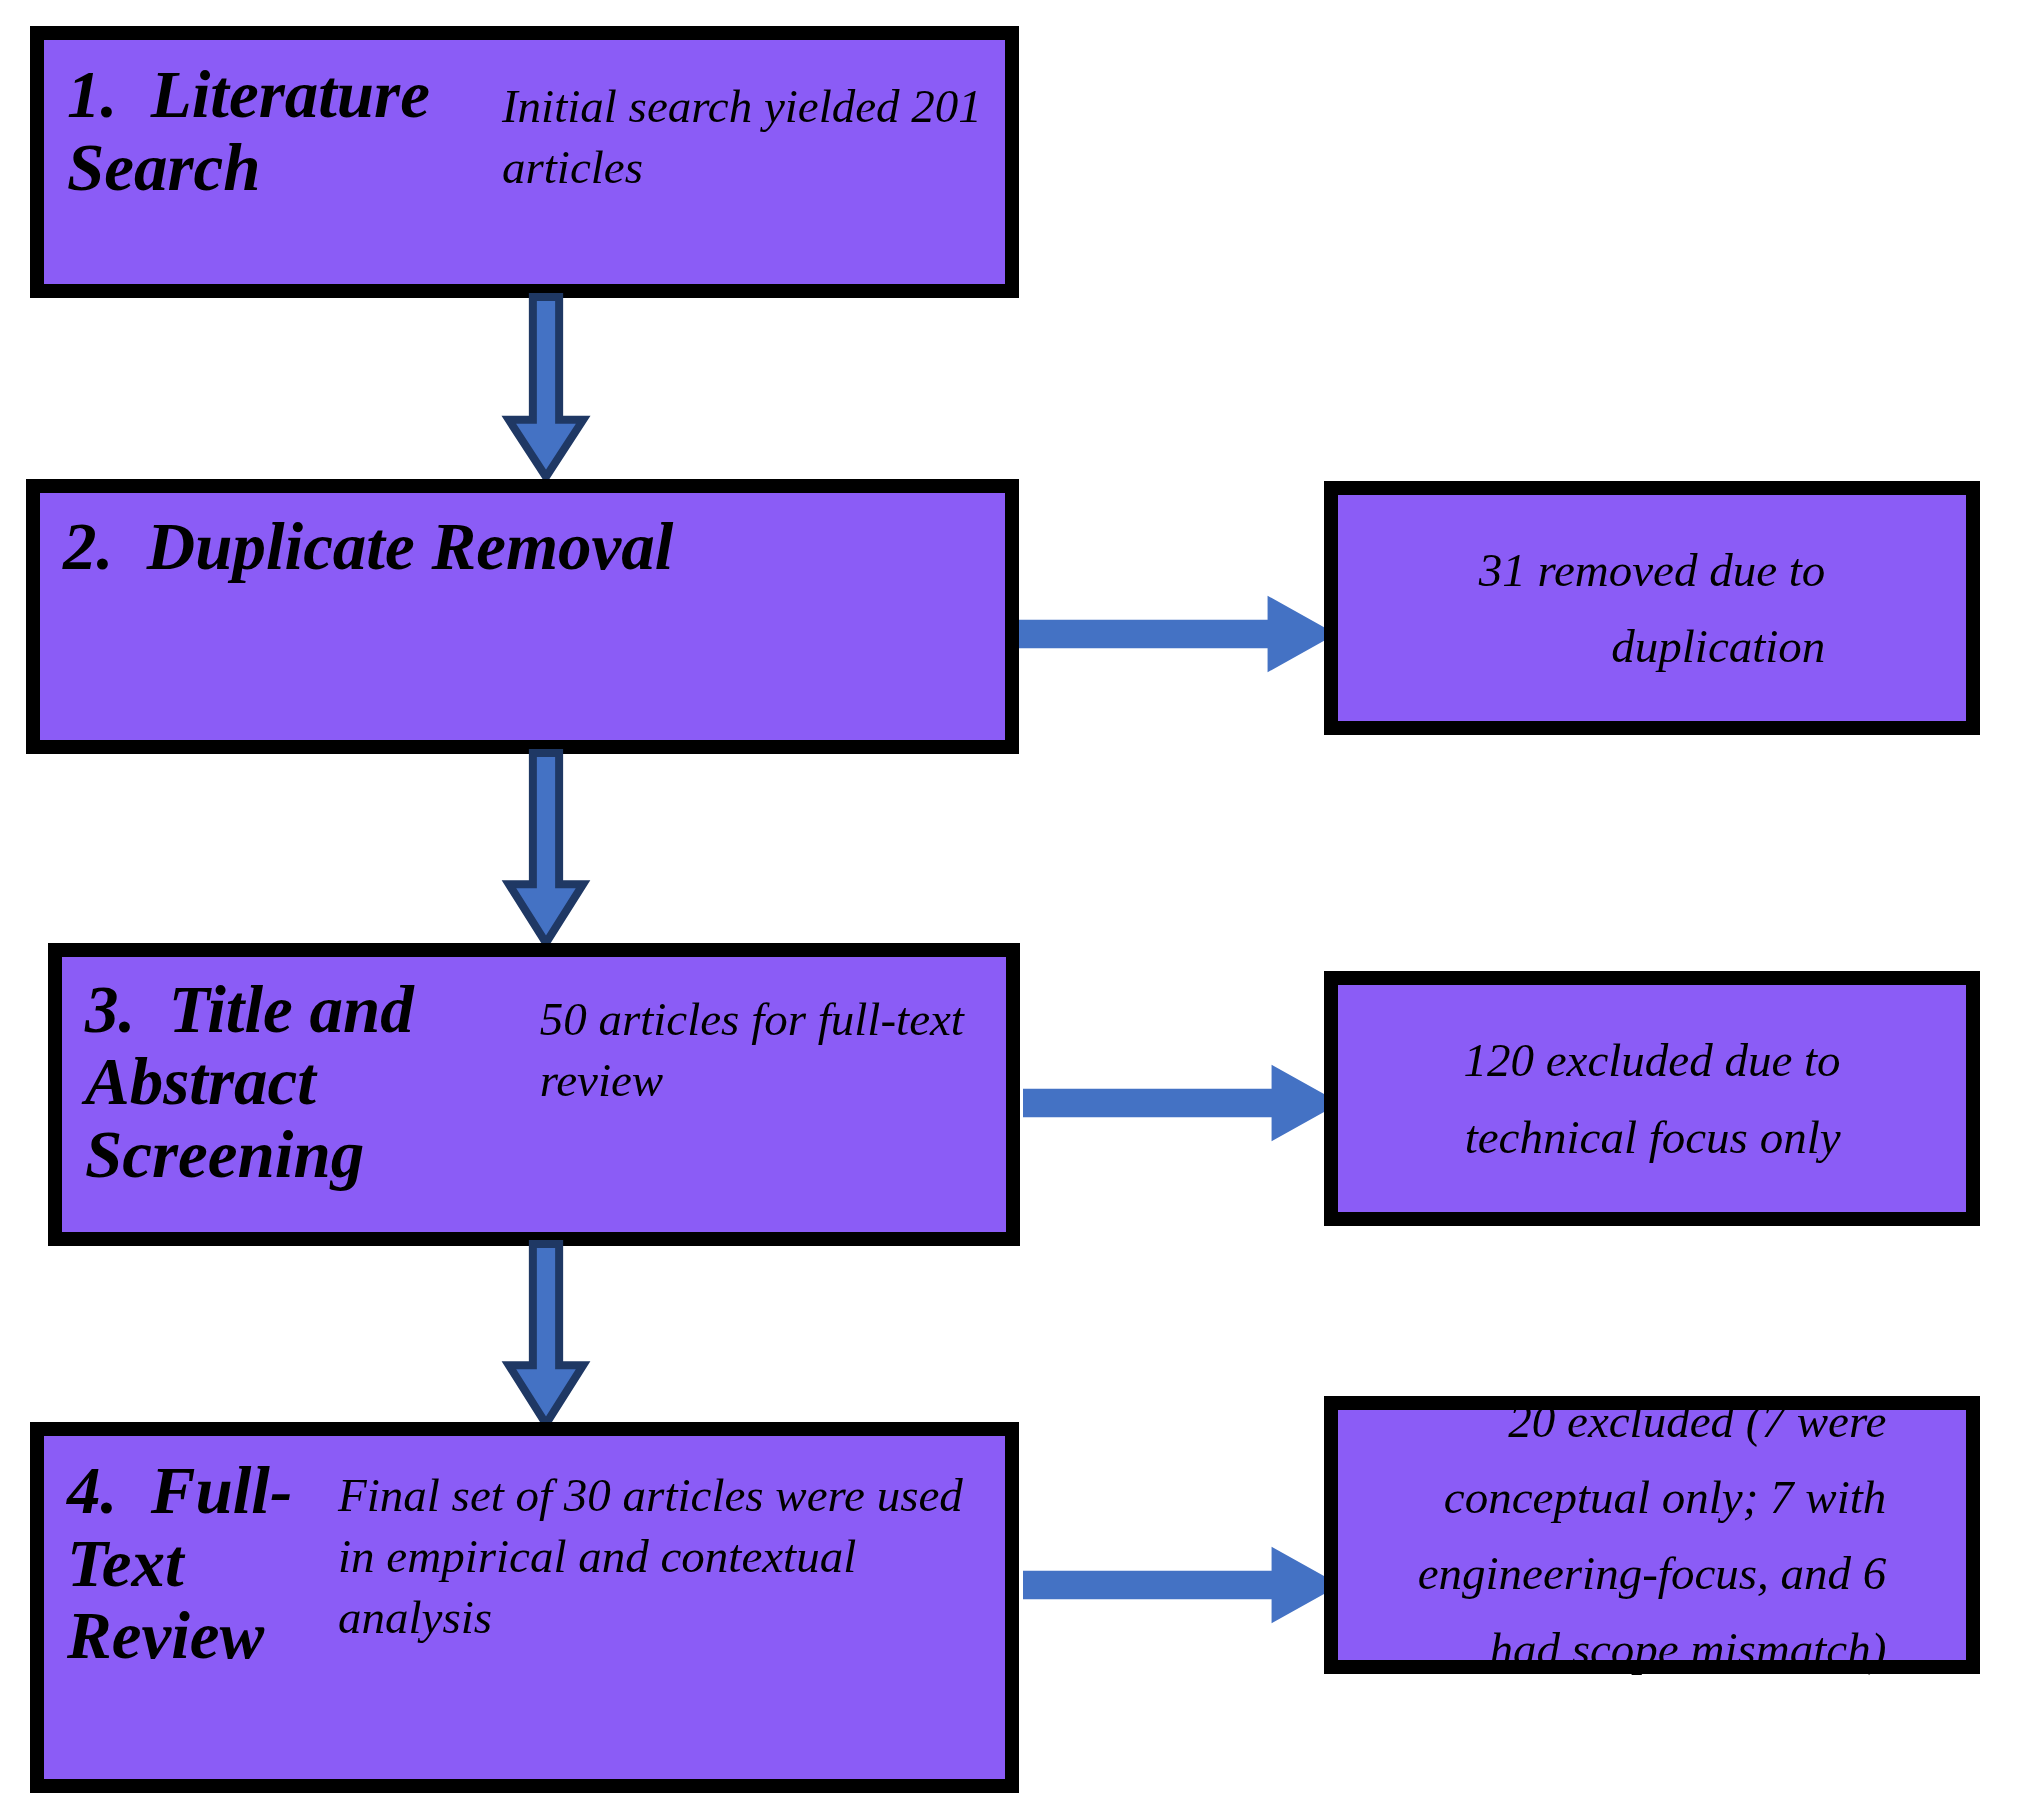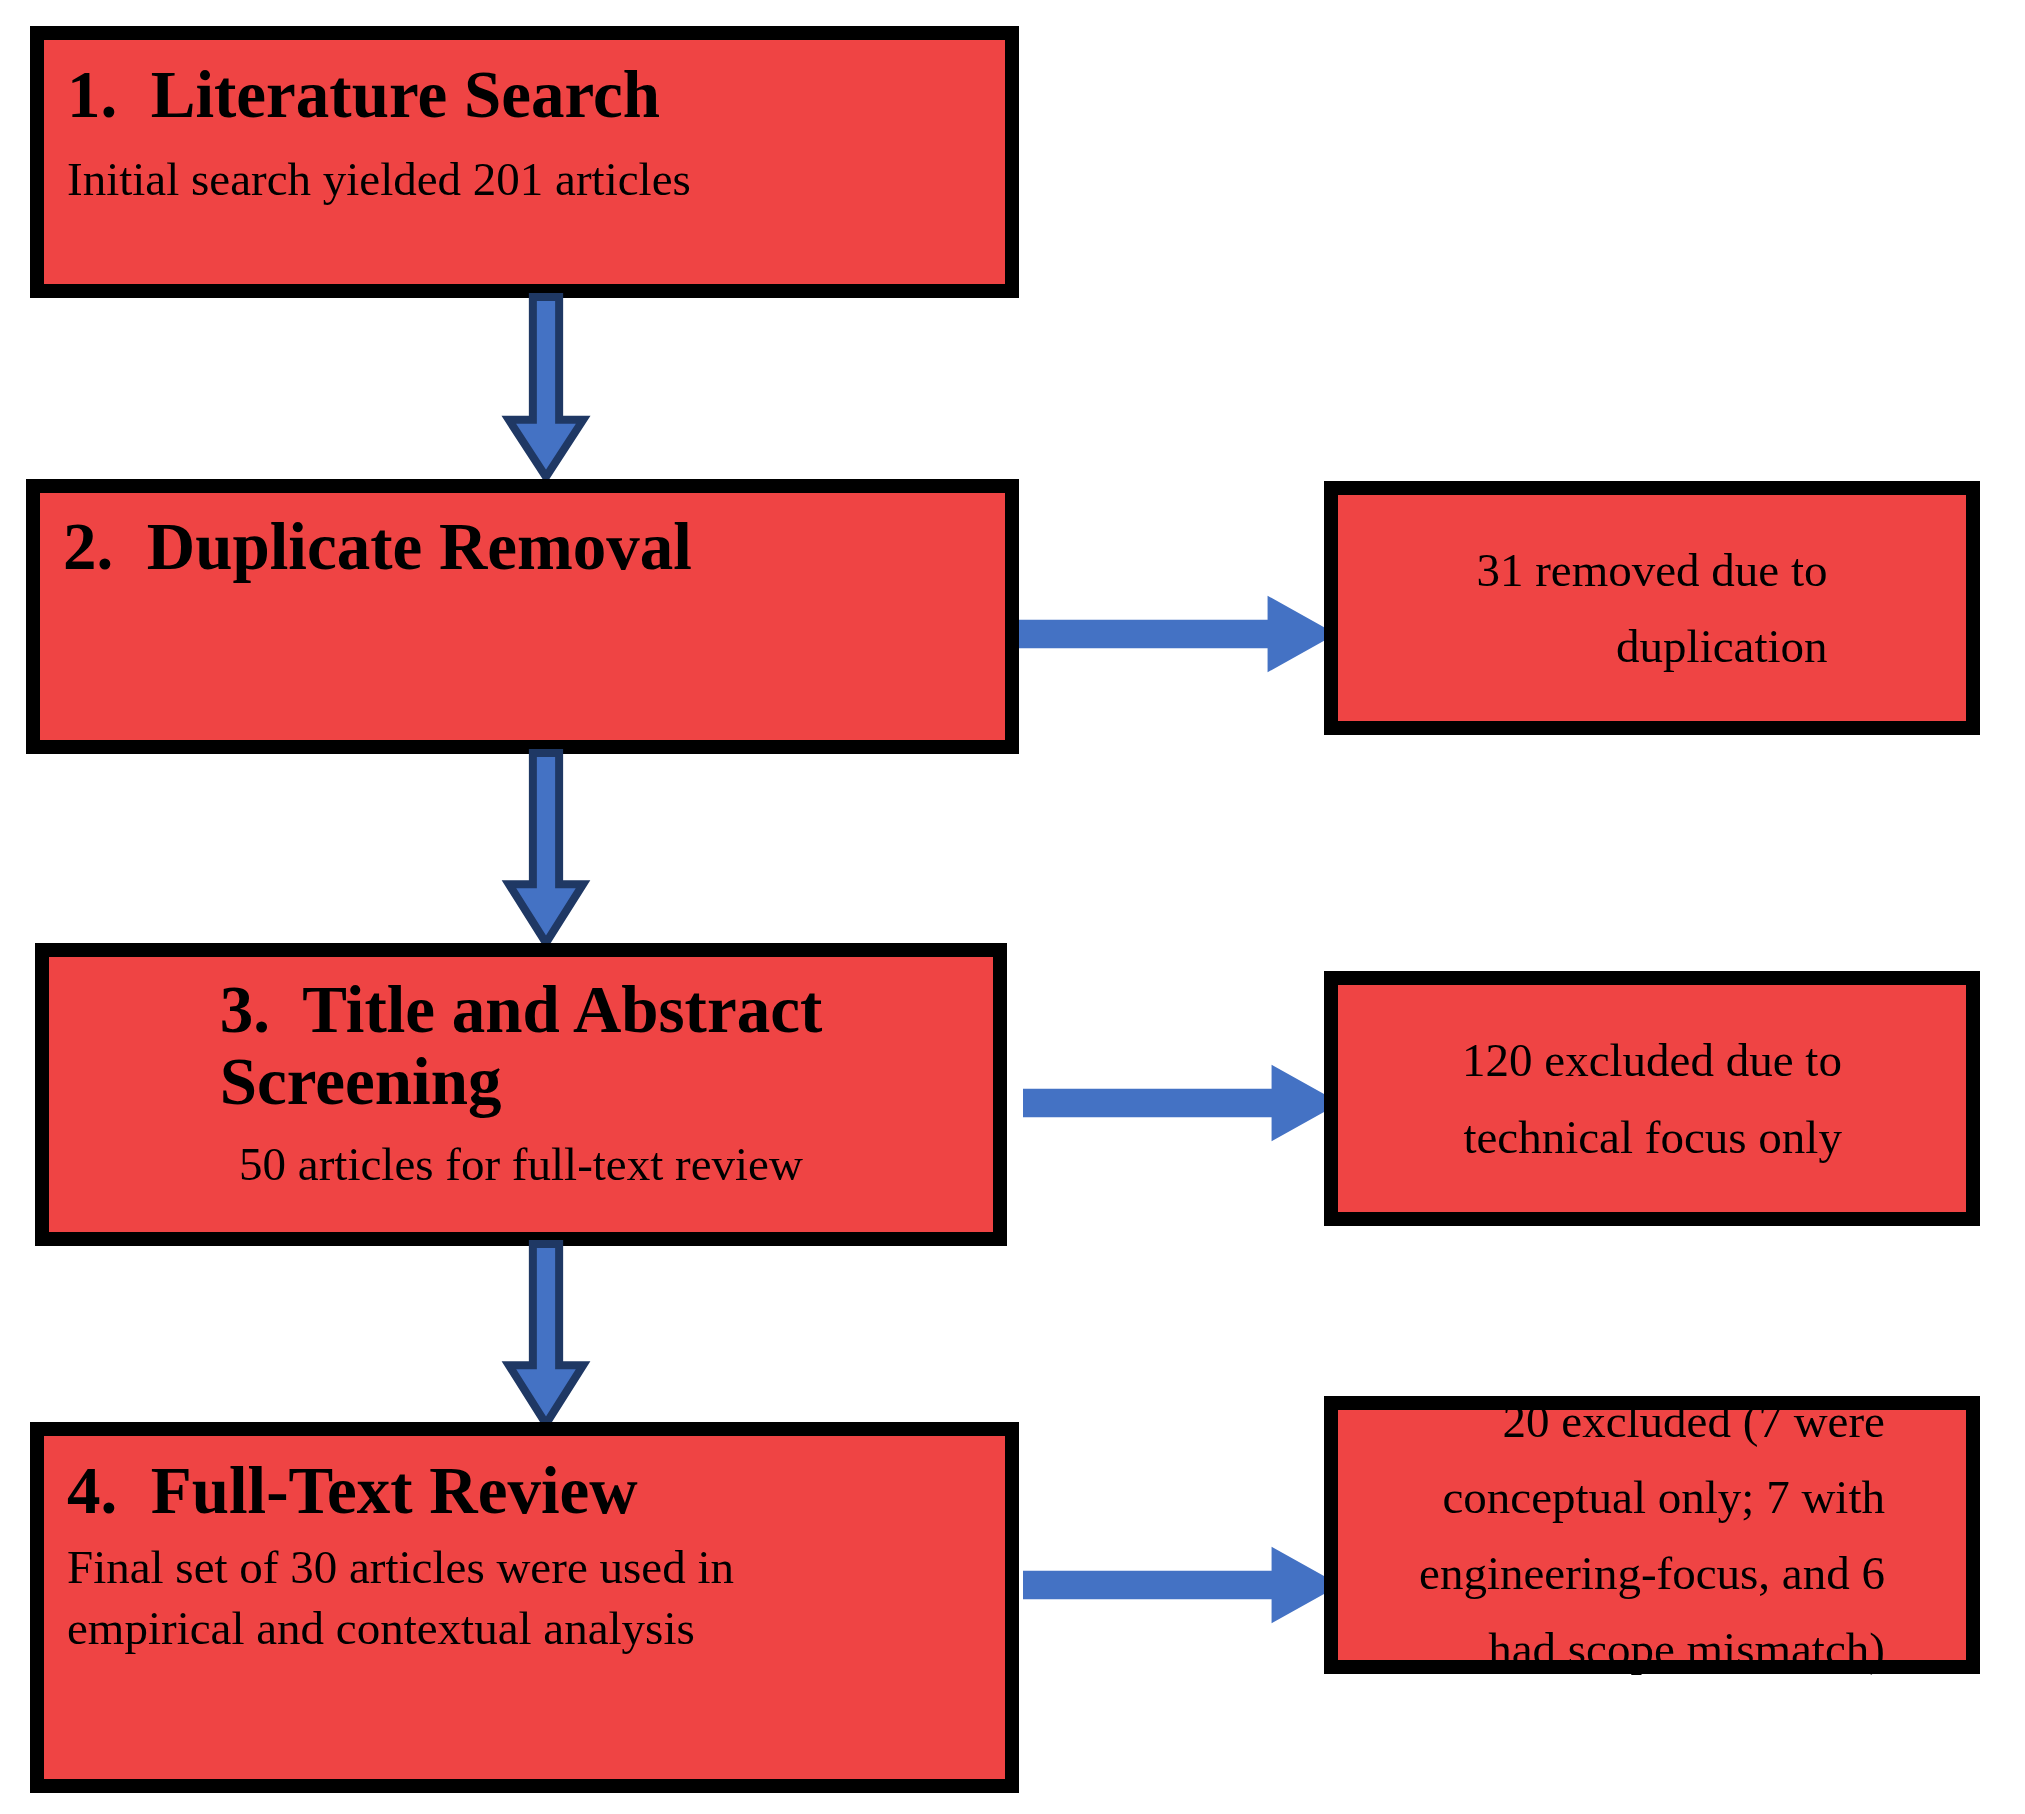--- a/index.html
+++ b/index.html
@@ -13,25 +13,26 @@
   #canvas {
     position: relative;
     width: 2025px;
     height: 1815px;
     background: #ffffff;
     overflow: hidden;
   }
   .node {
     position: absolute;
     box-sizing: border-box;
-    background: #ef4444;
+    background: #8b5cf6;
     border: 14.3px solid #000000;
     display: flex;
-    flex-direction: column;
+    flex-direction: row;
     justify-content: flex-start;
+    font-style: italic;
   }
   .node.right-node {
     justify-content: center;
     align-items: center;
   }
   .stage-title {
     font-weight: bold;
     font-size: 67px;
     line-height: 1.08;
     color: #000000;
@@ -92,21 +93,21 @@
     <div class="right-text">31 removed due to
 duplication</div>
   </div>
 
   <div class="v-arrow" style="left:503px; top:753px; width:86px; height:194px;">
     <svg width="86" height="194" viewBox="0 0 150 340">
       <polygon points="52,0 98,0 98,230 140,230 75,333 10,230 52,230" fill="#4472C4" stroke="#1F3864" stroke-width="14" stroke-linejoin="miter"></polygon>
     </svg>
   </div>
 
-  <div class="node" style="left:35px; top:943px; width:972px; height:303px; padding:16px 23px 0 23px;align-items:center;">
+  <div class="node" style="left:48px; top:943px; width:972px; height:303px; padding:16px 23px 0 23px;">
     <div class="stage-title">3.  Title and Abstract
 Screening</div>
     <div class="stage-sub" style="margin-top:16px;">50 articles for full-text review</div>
   </div>
 
   <div class="h-arrow" style="left:1023px; top:1060px; width:320px; height:86px;">
     <svg width="320" height="86" viewBox="0 0 560 150">
       <polygon points="0,50 435,50 435,8 555,75 435,142 435,100 0,100" fill="#4472C4"></polygon>
     </svg>
   </div>

